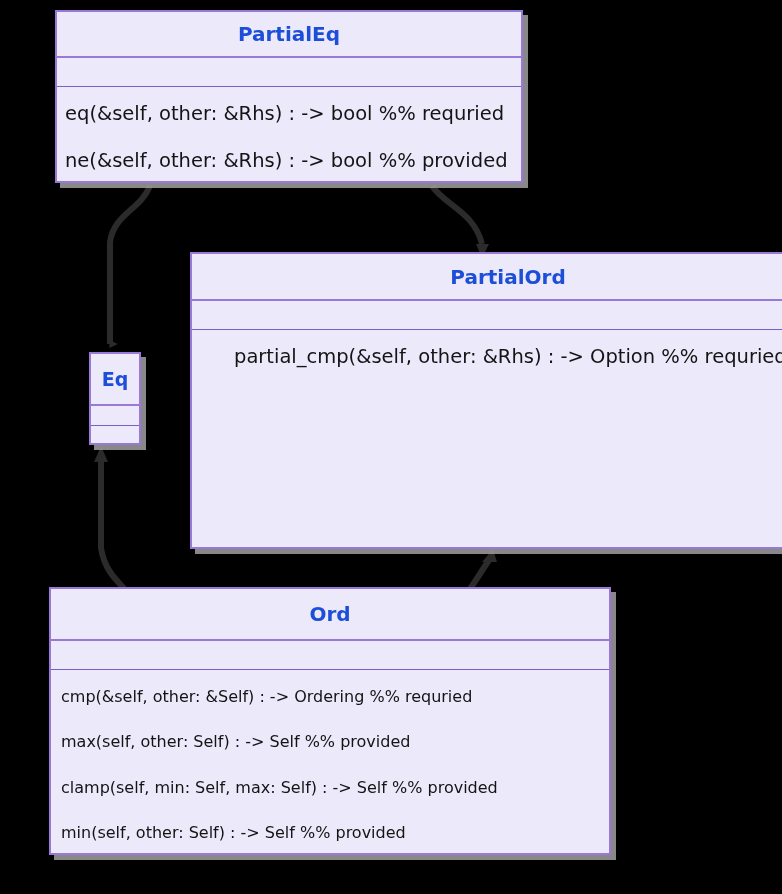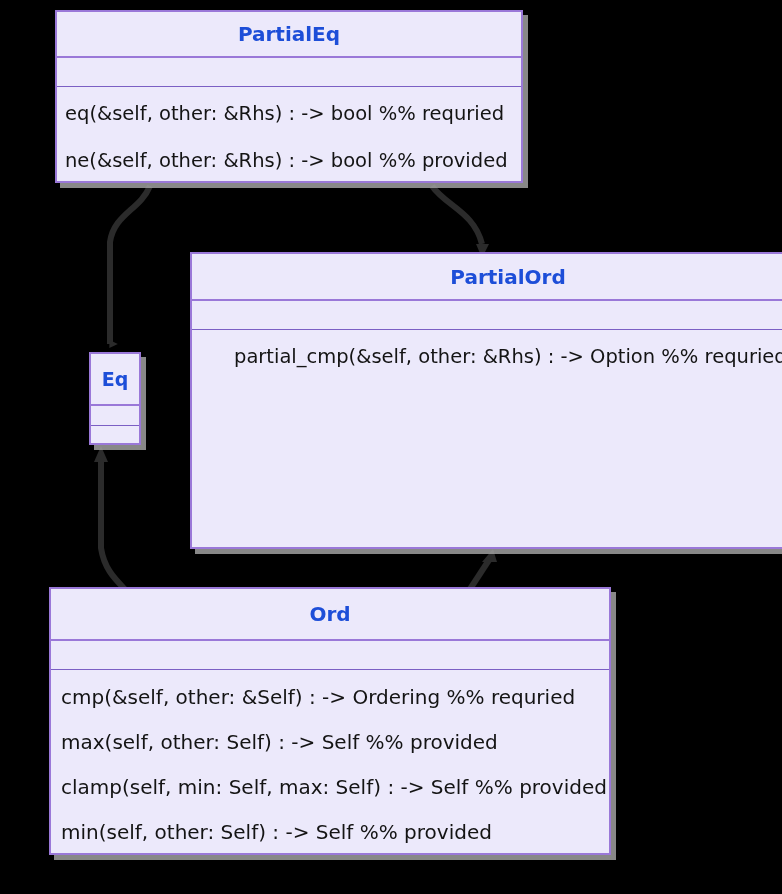--- a/index.html
+++ b/index.html
@@ -88,21 +88,21 @@
   #class-eq { left: 89px; top: 352px; width: 52px; height: 93px; }
   #class-eq .class-title { height: 52px; font-size: 19px; }
   #class-eq .class-attrs { height: 20px; }
   #class-eq .class-methods { height: 17px; }
 
   
   #class-ord { left: 9px; top: 587px; width: 562px; height: 268px; margin-left: 40px; }
   #class-ord .class-title { height: 52px; font-size: 20px; }
   #class-ord .class-attrs { height: 29px; }
   #class-ord .class-methods { height: 183px; padding: 6px 10px 0 10px; }
-  #class-ord .method-row { height: 41px; font-size: 20px; }
+  #class-ord .method-row { height: 41px; font-size: 16px; }
 
   .watermark {
     position: absolute;
     left: 452px;
     top: 848px;
     font-size: 19px;
     color: #c9c9c9;
     opacity: 0.88;
     letter-spacing: 1px;
     white-space: nowrap;

